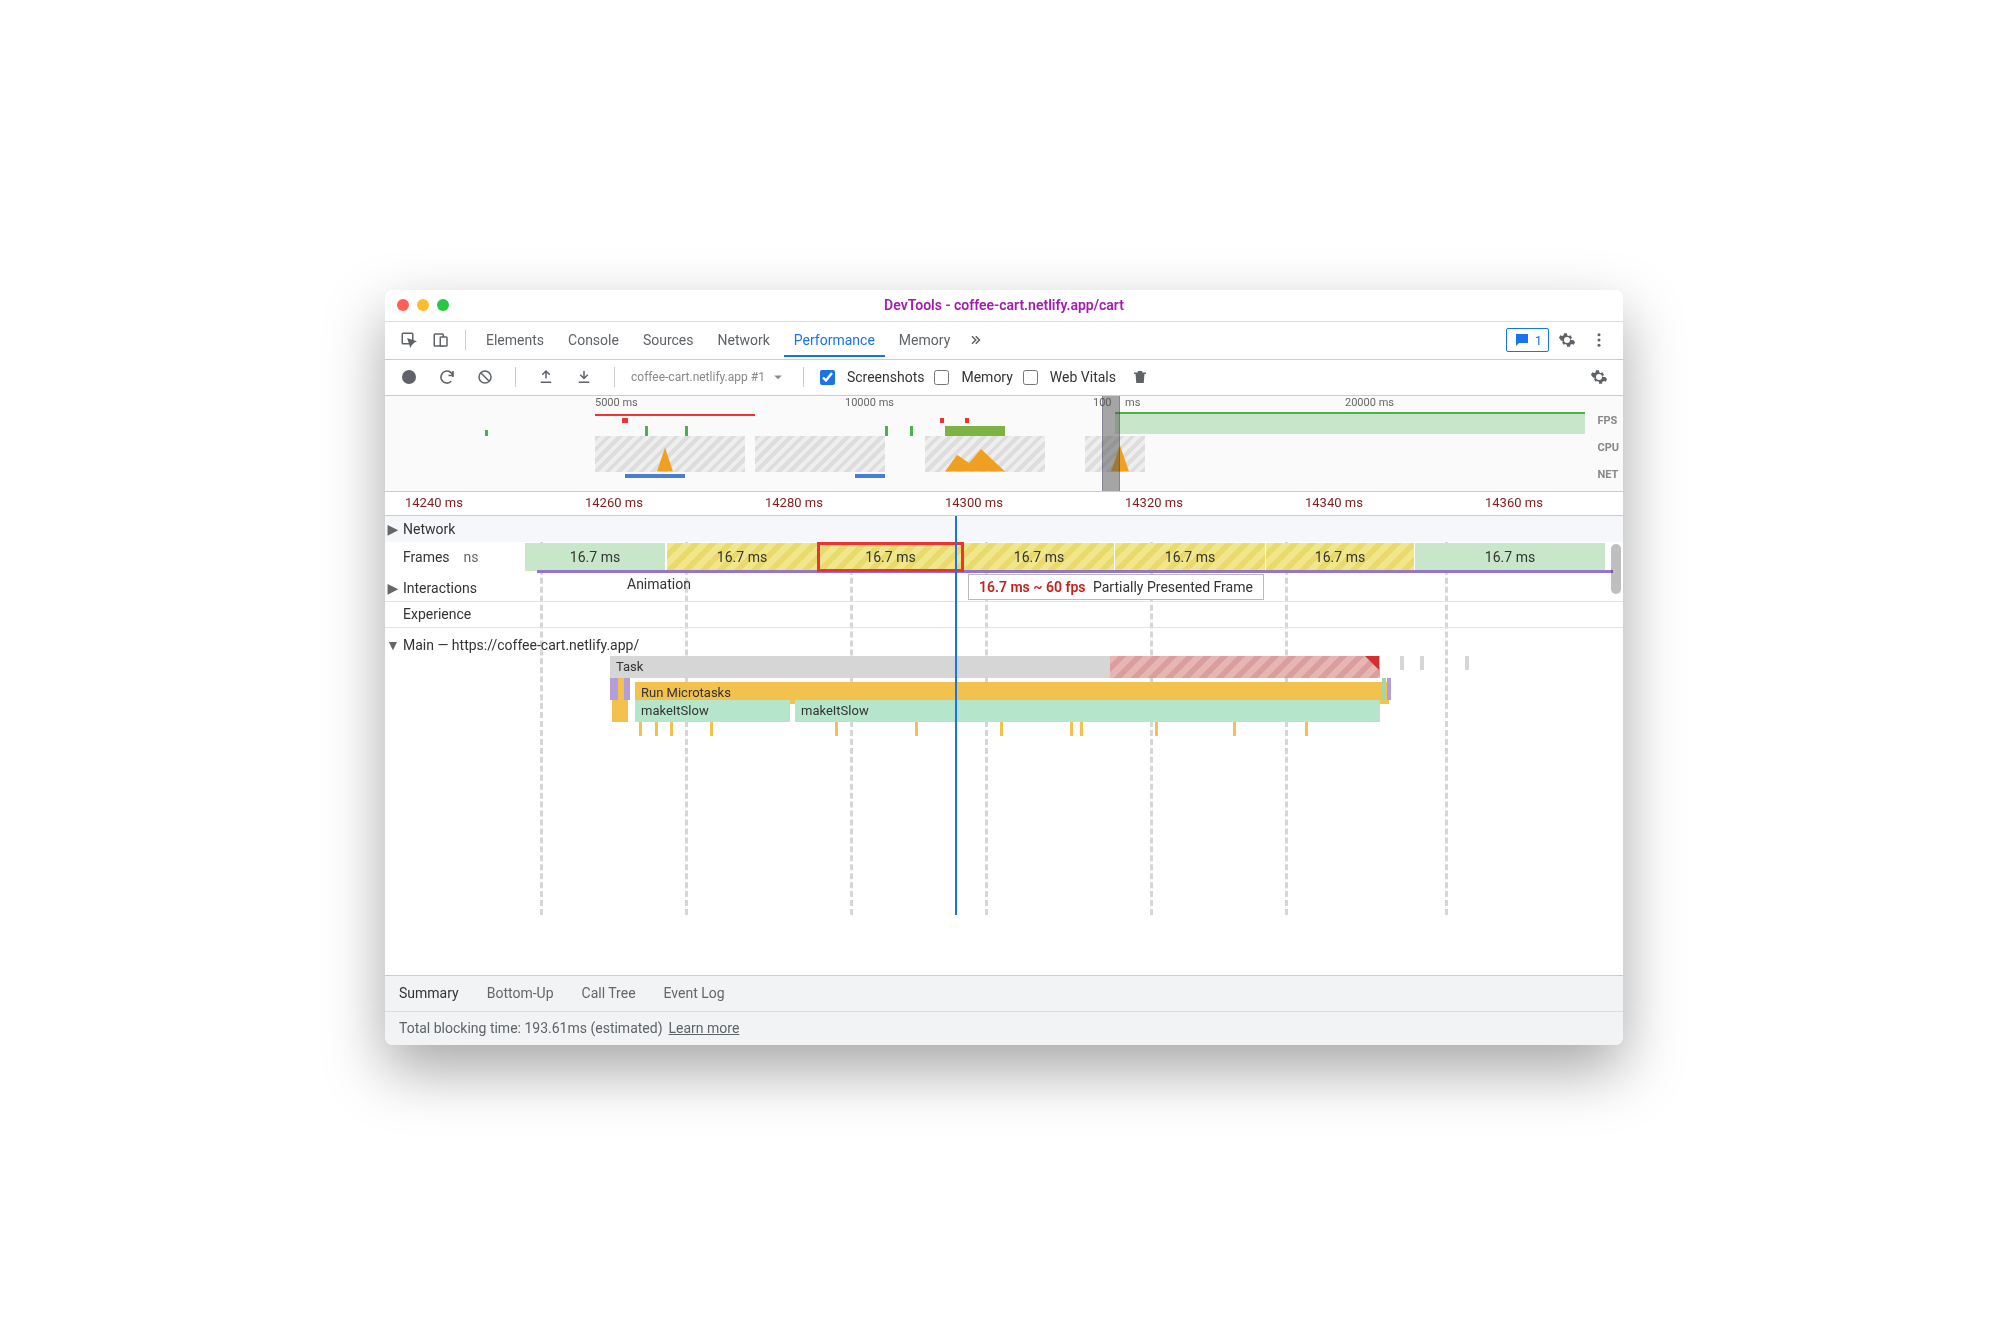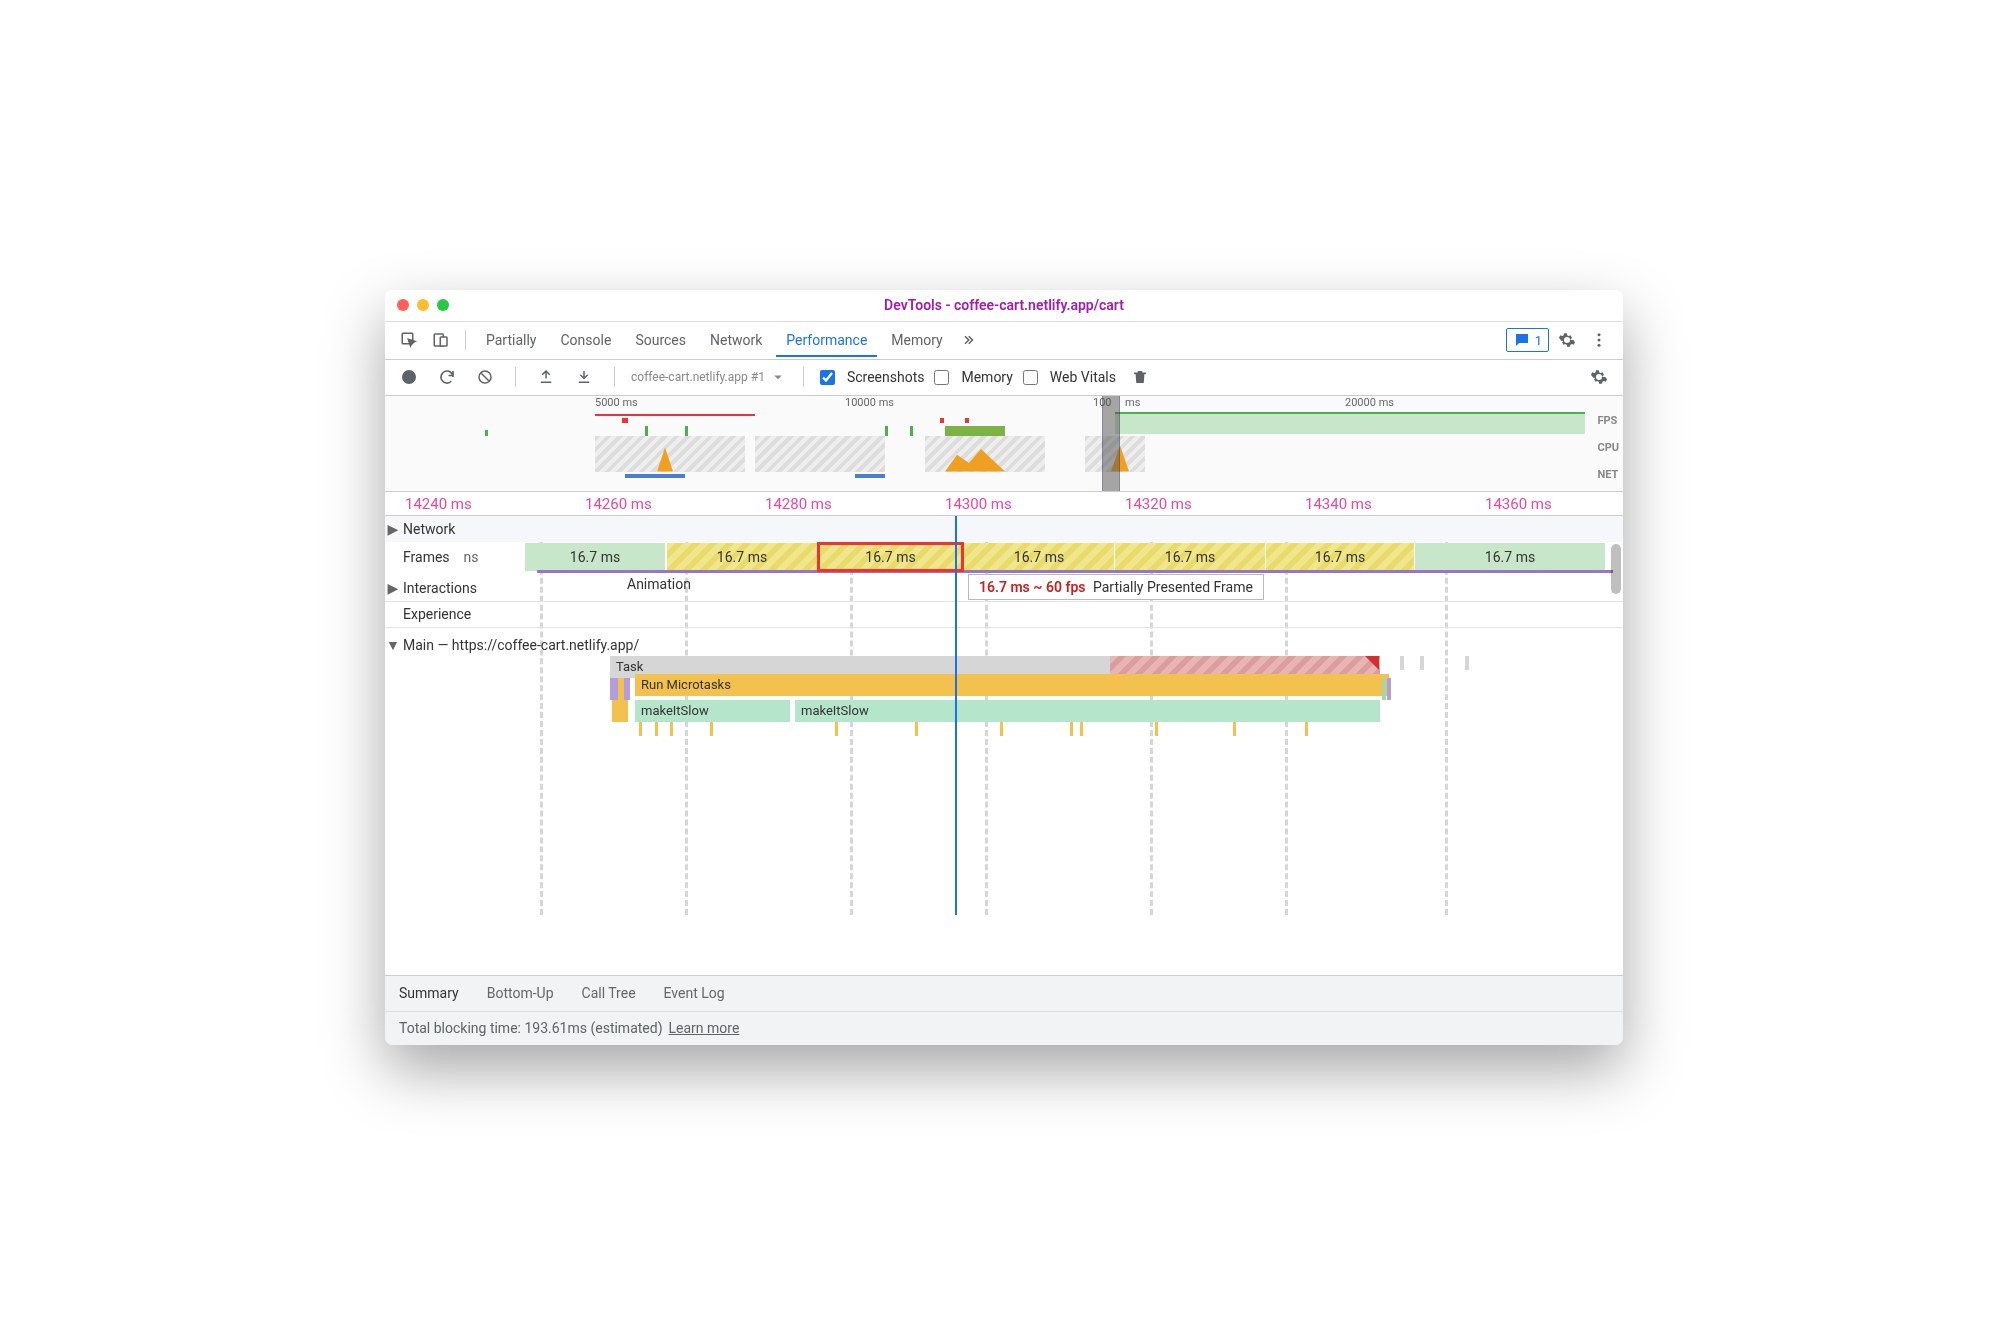--- a/index.html
+++ b/index.html
@@ -26,21 +26,21 @@
 .cb { display: flex; align-items: center; gap: 12px; font-size: 14px; color: #333; }
 .cb input { width: 15px; height: 15px; accent-color: #1a73e8; }
 .overview { height: 96px; border-bottom: 1px solid #ccc; position: relative; background: #fafafa; }
 .ov-labels { position: absolute; right: 4px; top: 18px; font-size: 11px; font-weight: bold; color: #888; display: flex; flex-direction: column; gap: 14px; }
 .ov-ticks { position: absolute; top: 0; left: 0; right: 30px; height: 14px; display: flex; font-size: 11px; color: #666; }
 .ov-ticks span { position: absolute; }
 .ov-fps { position: absolute; top: 14px; left: 0; right: 30px; height: 26px; }
 .ov-cpu { position: absolute; top: 40px; left: 0; right: 30px; height: 36px; }
 .ov-net { position: absolute; top: 76px; left: 0; right: 30px; height: 14px; }
 .ov-sel { position: absolute; top: 0; bottom: 0; background: rgba(100,120,200,0.08); border-left: 1px solid rgba(0,0,100,0.2); border-right: 1px solid rgba(0,0,100,0.2); }
-.ruler { height: 24px; border-bottom: 1px solid #ccc; position: relative; font-size: 15px; color: #ec4899; }
+.ruler { height: 24px; border-bottom: 1px solid #ccc; position: relative; font-size: 13px; color: #7f1d1d; }
 .ruler span { position: absolute; top: 3px; }
 .tracks { flex: 1; position: relative; overflow: hidden; }
 .trackrow { display: flex; align-items: center; height: 26px; font-size: 14px; color: #333; }
 .trackrow.bg { background: #f5f7fb; }
 .trackrow.br { border-bottom: 1px solid #e3e3e3; }
 .caret { width: 16px; text-align: center; color: #666; cursor: pointer; }
 .tracklabel { padding-left: 2px; }
 .frames-track { position: absolute; left: 130px; right: 10px; top: 26px; height: 30px; }
 .frame { position: absolute; top: 1px; height: 28px; display: flex; align-items: center; justify-content: center; font-size: 14px; color: #333; }
 .frame.good { background: #c8e6c9; }
@@ -91,21 +91,21 @@
           <path d="M11 11 L20 14 L16 16 L14 20 Z" fill="currentColor"></path>
         </svg>
     </div>
     <div class="iconbtn">
       <svg viewBox="0 0 24 24" fill="none" stroke="currentColor" stroke-width="2">
           <rect x="3" y="4" width="12" height="16" rx="1"></rect>
           <rect x="11" y="8" width="9" height="12" rx="1" fill="#fff"></rect>
         </svg>
     </div>
     <div class="sep"></div>
-    <div class="tab">Partially</div>
+    <div class="tab">Elements</div>
     <div class="tab">Console</div>
     <div class="tab">Sources</div>
     <div class="tab">Network</div>
     <div class="tab active">Performance</div>
     <div class="tab">Memory</div>
     <div class="iconbtn">
       <svg viewBox="0 0 24 24" fill="none" stroke="currentColor" stroke-width="2">
           <path d="M7 9l5 5 5-5M7 4l5 5 5-5" transform="rotate(-90 12 12)"></path>
         </svg>
     </div>
@@ -308,21 +308,21 @@
     </div>
 
     <div class="flame-area">
       <div class="flame task" style="left:225px;top:0;width:500px">Task</div>
       <div class="flame task long" style="left:725px;top:0;width:270px;padding:0"></div>
       <div style="position:absolute;left:980px;top:0;width:0;height:0;border-left:14px solid transparent;border-top:14px solid #d32f2f"></div>
 
       <div class="flame purple" style="left:225px;top:22px;width:8px;padding:0"></div>
       <div class="flame script" style="left:233px;top:22px;width:6px;padding:0"></div>
       <div class="flame purple" style="left:239px;top:22px;width:6px;padding:0"></div>
-      <div class="flame script" style="left:250px;top:18px;width:754px">Run Microtasks</div>
+      <div class="flame script" style="left:250px;top:26px;width:754px">Run Microtasks</div>
       <div class="flame green" style="left:997px;top:22px;width:4px;padding:0"></div>
       <div class="flame purple" style="left:1002px;top:22px;width:4px;padding:0"></div>
 
       <div class="flame script" style="left:227px;top:44px;width:16px;padding:0"></div>
       <div class="flame mint" style="left:250px;top:44px;width:155px">makeItSlow</div>
       <div class="flame mint" style="left:410px;top:44px;width:585px">makeItSlow</div>
 
       <div class="small-marks" style="top:66px;height:40px">
         <div class="flame script" style="left:254px;top:0;width:3px;height:14px;padding:0"></div>
         <div class="flame script" style="left:270px;top:0;width:3px;height:14px;padding:0"></div>

